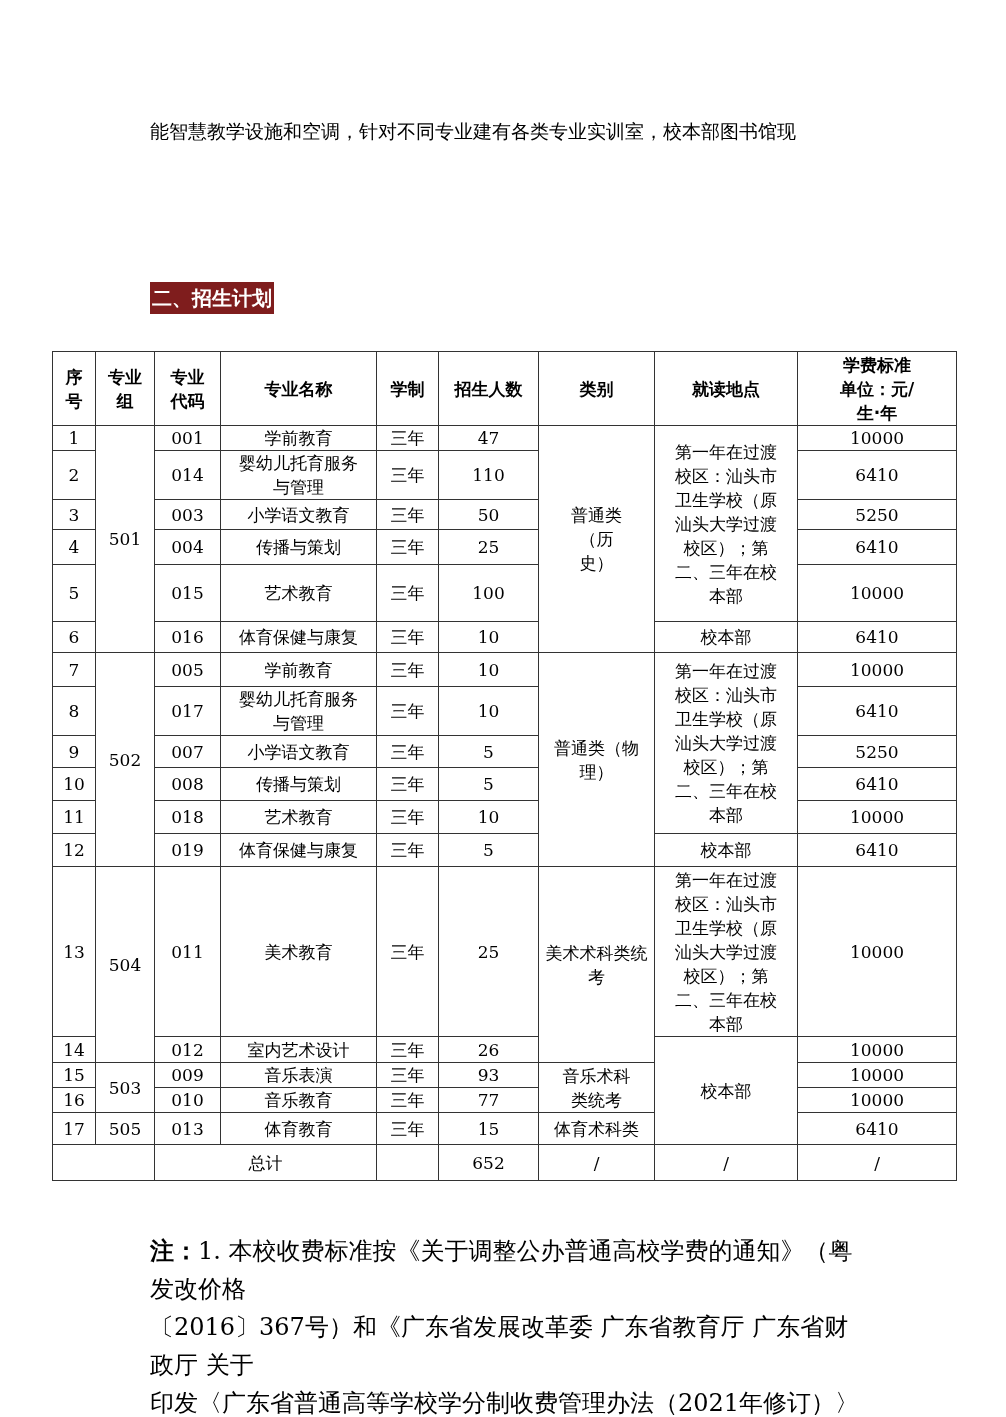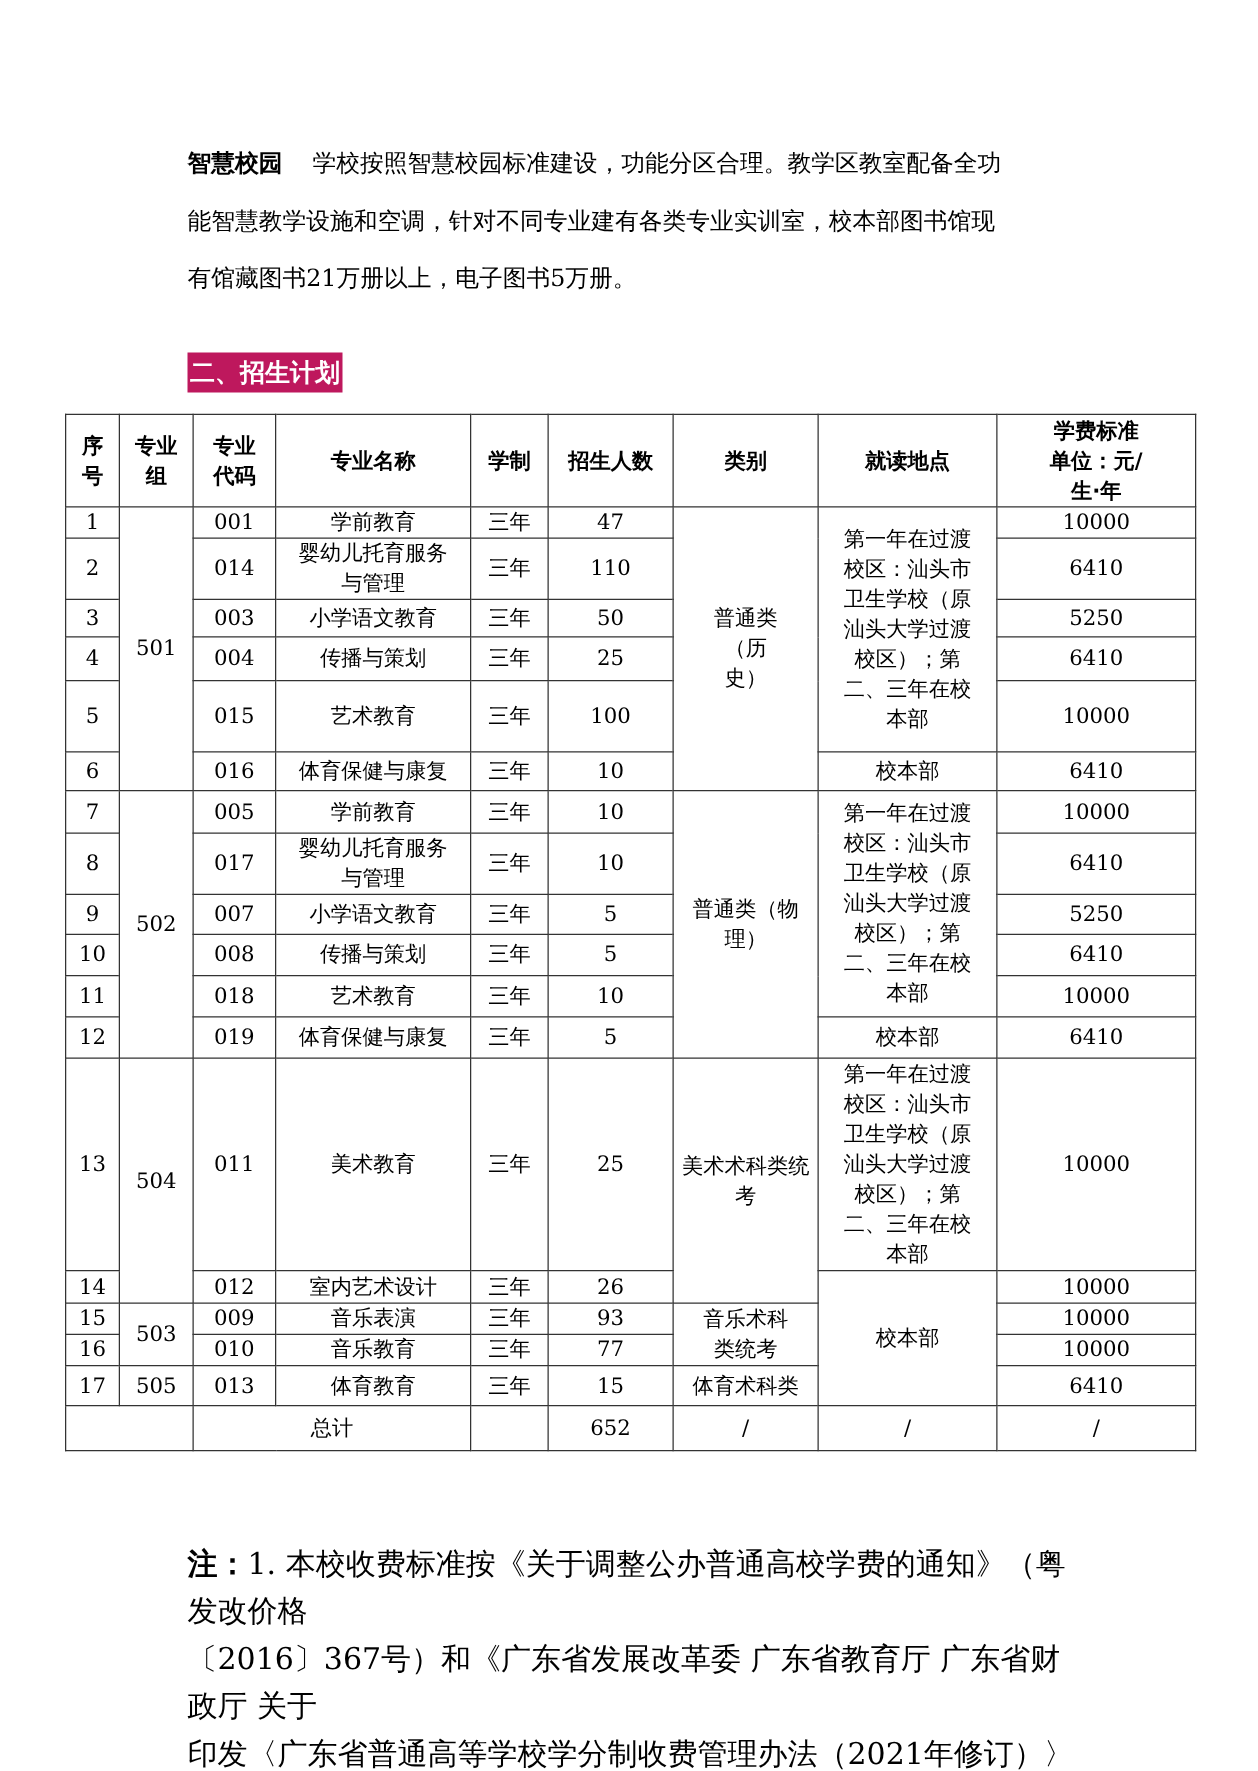--- a/index.html
+++ b/index.html
@@ -1,33 +1,31 @@
 <!DOCTYPE html>
 <html><head>
 <meta charset="utf-8">
 <style>
   html, body { margin:0; padding:0; background:#ffffff; }
   body { width:1006px; height:1417px; position:relative; font-family:"DejaVu Serif","Liberation Serif",serif; color:#000; }
   .para { position:absolute; left:150px; width:720px; font-size:19px; line-height:46px; }
   .para .lead { font-family:"DejaVu Sans","Liberation Sans",sans-serif; font-weight:bold; margin-right:24px; }
-  .heading { position:absolute; left:150px; top:282px; height:32px; padding:0 2px; background:#be185d; color:#ffffff;
+  .heading { position:absolute; left:150px; top:282px; height:32px; padding:0 2px; background:#7f1d1d; color:#ffffff;
     font-family:"DejaVu Sans","Liberation Sans",sans-serif; font-weight:bold; font-size:20px; line-height:32px;text-align:center; }
-  table.plan { position:absolute; left:52px; top:331px; border-collapse:collapse; table-layout:fixed; font-size:17px; }
+  table.plan { position:absolute; left:52px; top:351px; border-collapse:collapse; table-layout:fixed; font-size:17px; }
   table.plan td, table.plan th { border:1.2px solid #333; text-align:center; vertical-align:middle; padding:0 2px; line-height:24px; font-weight:normal; }
   table.plan th { font-family:"DejaVu Sans","Liberation Sans",sans-serif; font-weight:bold; font-size:17px; }
   .note { position:absolute; left:150px; top:1232px; width:720px; font-size:24px; line-height:38px; }
   .note .lbl { font-family:"DejaVu Sans","Liberation Sans",sans-serif; font-weight:bold; }
 </style>
 </head>
 <body>
 
 <div class="para" style="top:108px;">
-  <div><span class="lead">智慧校园</span><span>学校按照智慧校园标准建设，功能分区合理。教学区教室配备全功</span></div>
   <div>能智慧教学设施和空调，针对不同专业建有各类专业实训室，校本部图书馆现</div>
-  <div>有馆藏图书21万册以上，电子图书5万册。</div>
 </div>
 
 <div class="heading">二、招生计划</div>
 
 <table class="plan">
   <colgroup>
     <col style="width:43px">
       <col style="width:59px">
       <col style="width:66px">
       <col style="width:156px">

